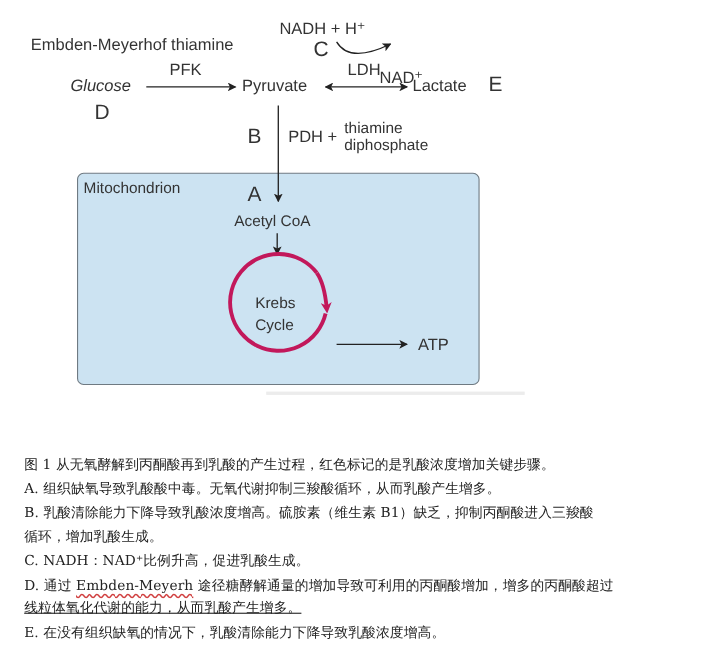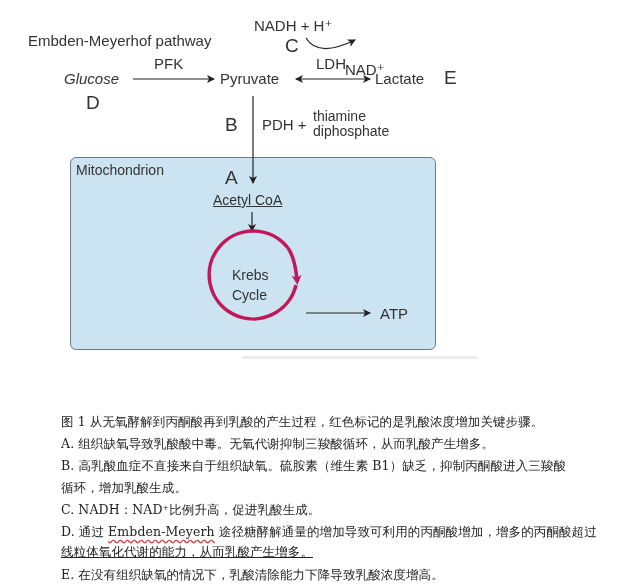--- a/index.html
+++ b/index.html
@@ -7,21 +7,21 @@
          font-family:"Liberation Sans", "DejaVu Sans", sans-serif; color:#2b2b2b; }
   .abs { position:absolute; white-space:nowrap; }
   .lbl { font-size:15px; color:#333; }
   .big { font-size:19px; color:#333; }
   .small { font-size:14px; color:#333; }
   .mito { position:absolute; left:70px; top:157px; width:364px; height:191px;
           background:#cce3f2; border:1.5px solid #6f7a82; border-radius:6px; }
   .shadowline { position:absolute; left:242px; top:356px; width:235px; height:3px; background:#ececec; }
   svg.overlay { position:absolute; left:0; top:0; }
   .cap { position:absolute; left:22px; font-family:"DejaVu Serif","Liberation Serif",serif;
-         font-size:12.5px; color:#222; white-space:nowrap; letter-spacing:0.1px;margin-left:39px; }
+         font-size:12.5px; color:#222; white-space:nowrap; letter-spacing:0.1px; }
   .squiggle { text-decoration: underline wavy #d04040; text-underline-offset:3px; }
 </style>
 </head>
 <body>
 
 <div>
   <div class="mito"></div>
   <div class="shadowline"></div>
 
   <svg class="overlay" width="640" height="400">
@@ -46,49 +46,49 @@
     <line x1="253" y1="96" x2="253" y2="183" stroke="#222" stroke-width="1.2" marker-end="url(#ah)"></line>
 
     <line x1="252" y1="212" x2="252" y2="231" stroke="#222" stroke-width="1.2" marker-end="url(#ah)"></line>
 
     <path d="M296,285 A44,44 0 1 1 288,248" fill="none" stroke="#c2185b" stroke-width="3.5"></path>
     <path d="M288,248 Q295,258 297,280" fill="none" stroke="#c2185b" stroke-width="3.5" marker-end="url(#ahr)"></path>
 
     <line x1="306" y1="313" x2="370" y2="313" stroke="#222" stroke-width="1.2" marker-end="url(#ah)"></line>
   </svg>
 
-  <div class="abs lbl" style="left:28px; top:32px;">Embden-Meyerhof pathway</div>
+  <div class="abs lbl" style="left:28px; top:32px;">Embden-Meyerhof thiamine</div>
   <div class="abs lbl" style="left:254px; top:17px;">NADH + H⁺</div>
   <div class="abs lbl" style="left:345px; top:17px;margin-top:44px;">NAD⁺</div>
   <div class="abs big" style="left:285px; top:35px;">C</div>
 
   <div class="abs lbl" style="left:154px; top:55px;">PFK</div>
   <div class="abs lbl" style="left:316px; top:55px;">LDH</div>
 
   <div class="abs lbl" style="left:64px; top:70px;font-style:italic;">Glucose</div>
   <div class="abs lbl" style="left:220px; top:70px;">Pyruvate</div>
   <div class="abs lbl" style="left:375px; top:70px;">Lactate</div>
   <div class="abs big" style="left:444px; top:67px;">E</div>
   <div class="abs big" style="left:86px; top:92px;">D</div>
 
   <div class="abs big" style="left:225px; top:114px;">B</div>
   <div class="abs lbl" style="left:262px; top:116px;text-align:center;">PDH +</div>
   <div class="abs small" style="left:313px; top:108px;">thiamine</div>
   <div class="abs small" style="left:313px; top:123px;">diphosphate</div>
 
   <div class="abs small" style="left:76px; top:162px;text-align:right;">Mitochondrion</div>
   <div class="abs big" style="left:225px; top:167px;">A</div>
-  <div class="abs small" style="left:213px; top:192px;text-decoration:underline;">Acetyl CoA</div>
+  <div class="abs small" style="left:213px; top:192px;">Acetyl CoA</div>
   <div class="abs small" style="left:232px; top:267px;">Krebs</div>
   <div class="abs small" style="left:232px; top:287px;">Cycle</div>
   <div class="abs lbl" style="left:380px; top:305px;">ATP</div>
 </div>
 
 <div>
   <div class="cap" style="top:414px;">图 1 从无氧酵解到丙酮酸再到乳酸的产生过程，红色标记的是乳酸浓度增加关键步骤。</div>
   <div class="cap" style="top:436px;">A. 组织缺氧导致乳酸酸中毒。无氧代谢抑制三羧酸循环，从而乳酸产生增多。</div>
-  <div class="cap" style="top:458px;">B. 高乳酸血症不直接来自于组织缺氧。硫胺素（维生素 B1）缺乏，抑制丙酮酸进入三羧酸</div>
+  <div class="cap" style="top:458px;">B. 乳酸清除能力下降导致乳酸浓度增高。硫胺素（维生素 B1）缺乏，抑制丙酮酸进入三羧酸</div>
   <div class="cap" style="top:480px;">循环，增加乳酸生成。</div>
   <div class="cap" style="top:502px;">C. NADH：NAD⁺比例升高，促进乳酸生成。</div>
   <div class="cap" style="top:524px;"><span>D. 通过 </span><span class="squiggle">Embden-Meyerh</span><span> 途径糖酵解通量的增加导致可利用的丙酮酸增加，增多的丙酮酸超过</span></div>
   <div class="cap" style="top:544px;text-decoration:underline;">线粒体氧化代谢的能力，从而乳酸产生增多。</div>
   <div class="cap" style="top:567px;">E. 在没有组织缺氧的情况下，乳酸清除能力下降导致乳酸浓度增高。</div>
 </div>
 
 </body></html>

